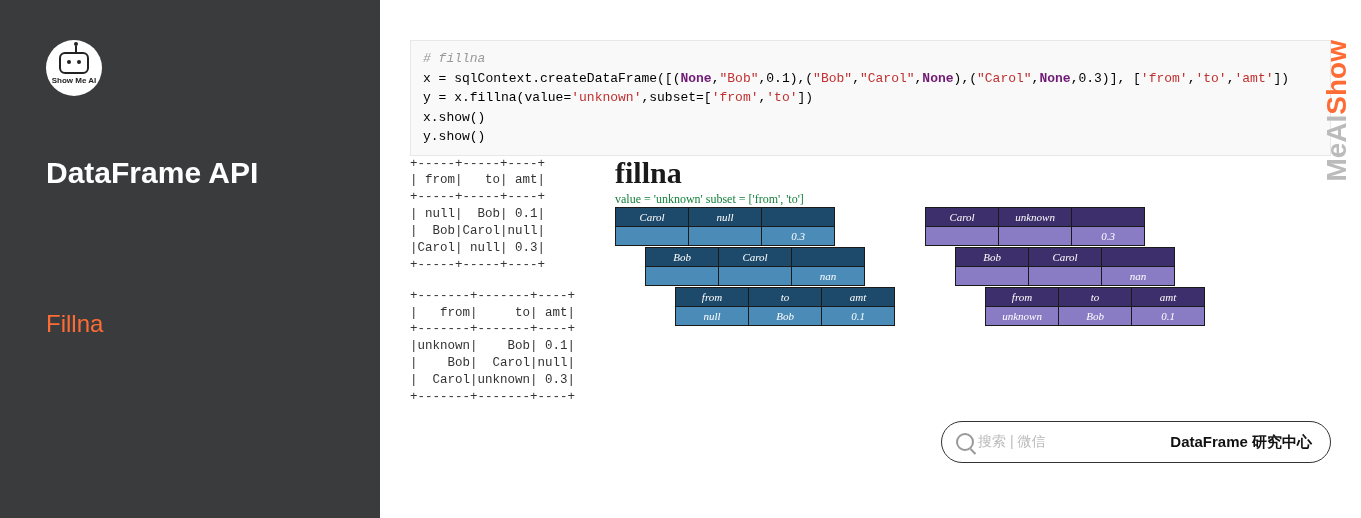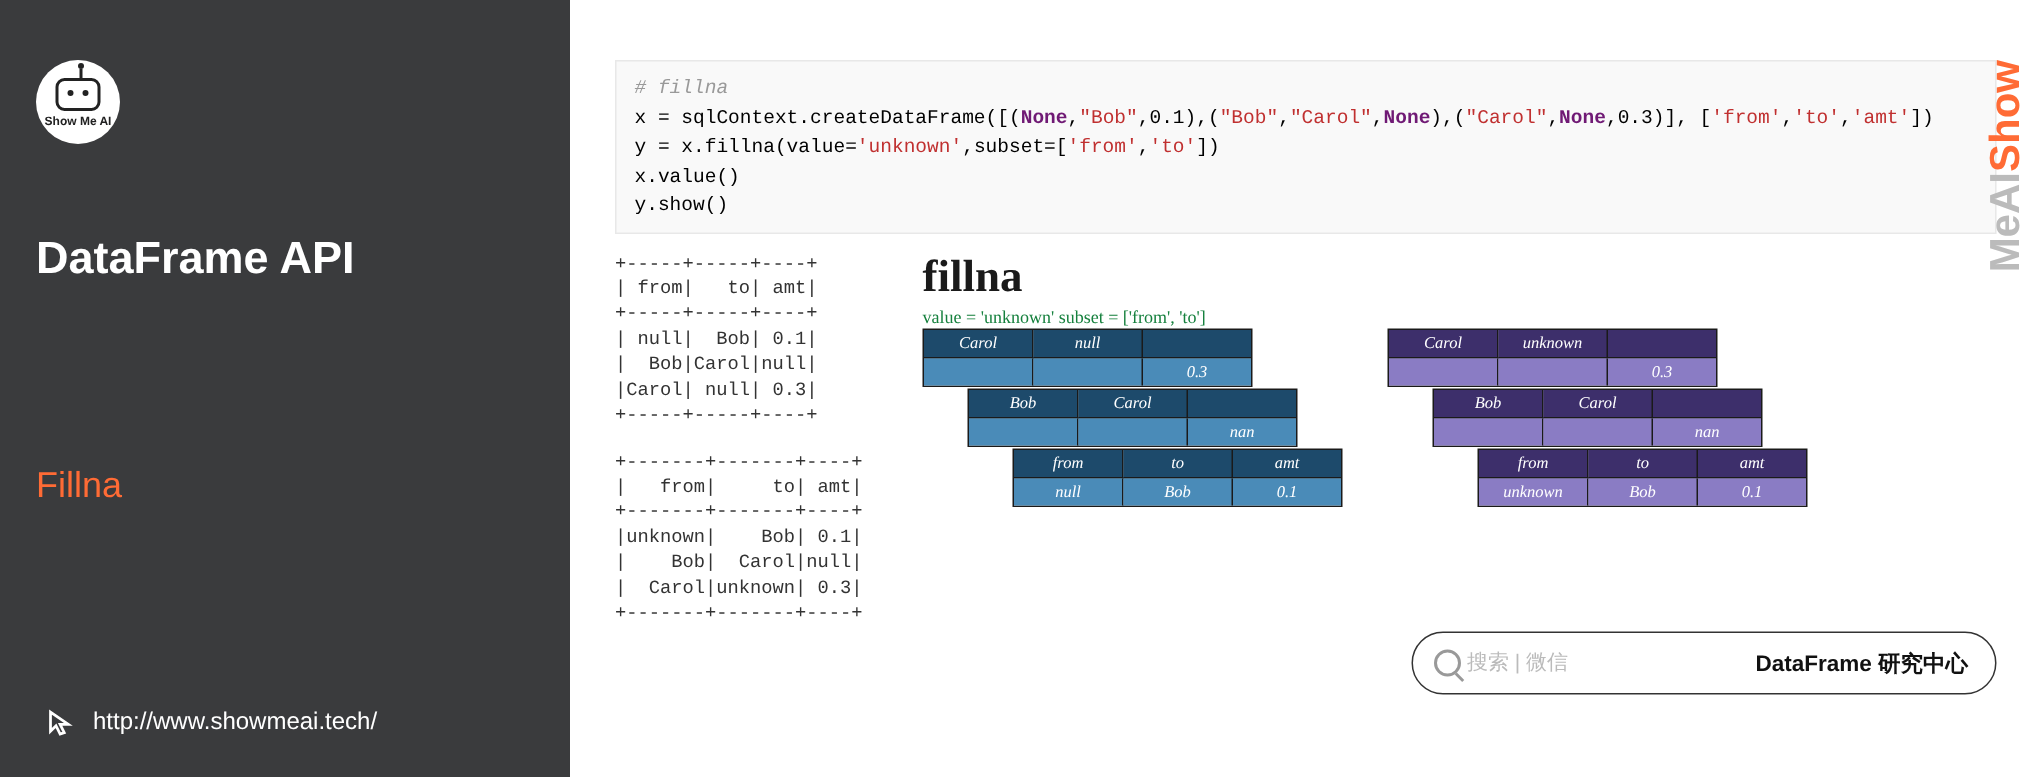--- a/index.html
+++ b/index.html
@@ -1,31 +1,31 @@
 <!DOCTYPE html>
 <html><head>
 <meta charset="utf-8">
 <style>
   * { box-sizing: border-box; margin: 0; padding: 0; }
   body { font-family: Arial, sans-serif; background: #fff; width:1361px; height:518px; overflow:hidden; }
   .slide { display:flex; width:1361px; height:518px; position:relative; }
-  .sidebar { width:380px; background:#3a3b3d; color:#fff; flex:0 0 380px; position:relative; padding:40px 30px 20px 24px; }
+  .sidebar { width:380px; background:#3a3b3d; color:#fff; flex:0 0 380px; position:relative; padding:40px 30px 20px 46px; }
   .logo { width:56px; height:56px; background:#fff; border-radius:50%; position:relative; margin-bottom:60px; display:flex; align-items:center; justify-content:center; flex-direction:column; }
   .logo-face { width:30px; height:22px; border:2px solid #222; border-radius:6px; position:relative; }
   .logo-eye { position:absolute; width:4px; height:4px; background:#222; border-radius:50%; top:6px; }
   .logo-eye.l { left:6px; } .logo-eye.r { right:6px; }
   .logo-ant { position:absolute; width:2px; height:8px; background:#222; top:-8px; left:14px; }
   .logo-ant::after { content:''; position:absolute; width:4px; height:4px; background:#222; border-radius:50%; top:-4px; left:-1px; }
   .logo-text { font-size:8px; color:#222; font-weight:bold; margin-top:2px; }
   .title { font-size:30px; font-weight:bold; color:#fff; margin-bottom:120px; }
   .subtitle { font-size:24px; color:#ff6b35; font-weight:500; }
   .url-row { position:absolute; bottom:25px; left:30px; display:flex; align-items:center; gap:10px; color:#fff; font-size:16px; }
   .cursor-icon { width:22px; height:22px; }
   .main { flex:1; background:#fff; position:relative; padding:40px 30px 20px 30px; }
-  .code-block { background:#f9f9f9; border:1px solid #e8e8e8; padding:8px 12px; font-family:'Courier New',monospace; font-size:13px; line-height:1.5; margin-bottom:12px; white-space:pre; overflow:hidden; }
+  .code-block { background:#f9f9f9; border:1px solid #e8e8e8; padding:8px 12px; font-family:'Courier New',monospace; font-size:13px; line-height:1.5; white-space:pre; overflow:hidden; }
   .c-comment { color:#999; font-style:italic; }
   .c-none { color:#701a75; font-weight:bold; }
   .c-str { color:#c03030; }
   .output-tables { display:flex; align-items:flex-start; gap:40px; }
   .ascii { font-family:'Courier New',monospace; font-size:12.5px; line-height:1.35; white-space:pre; color:#333; }
   .diagram { position:relative; flex:1; }
   .dg-title { font-family:'Comic Sans MS',cursive; font-size:30px; font-weight:bold; color:#1a1a1a; }
   .dg-sub { font-family:'Comic Sans MS',cursive; font-size:12px; color:#15803d; margin-top:2px; }
   .stacks { position:relative; height:160px;font-style:italic; }
   .stack { position:absolute; }
@@ -57,34 +57,28 @@
     <div class="logo">
       <div class="logo-face">
         <div class="logo-ant"></div>
         <div class="logo-eye l"></div>
           <div class="logo-eye r"></div>
       </div>
       <div class="logo-text">Show Me AI</div>
     </div>
     <div class="title">DataFrame API</div>
     <div class="subtitle">Fillna</div>
-    <div class="url-row">
-      <svg class="cursor-icon" viewBox="0 0 24 24" fill="none" stroke="#fff" stroke-width="2">
-          <path d="M4 4 L4 18 L8 14 L11 20 L14 19 L11 13 L17 13 Z"></path>
-        </svg>
-      <span>http://www.showmeai.tech/</span>
-    </div>
   </div>
 
   <div class="main">
 
     <div class="code-block"><span class="c-comment"># fillna</span>
 x = sqlContext.createDataFrame([(<span class="c-none">None</span>,<span class="c-str">"Bob"</span>,0.1),(<span class="c-str">"Bob"</span>,<span class="c-str">"Carol"</span>,<span class="c-none">None</span>),(<span class="c-str">"Carol"</span>,<span class="c-none">None</span>,0.3)], [<span class="c-str">'from'</span>,<span class="c-str">'to'</span>,<span class="c-str">'amt'</span>])
 y = x.fillna(value=<span class="c-str">'unknown'</span>,subset=[<span class="c-str">'from'</span>,<span class="c-str">'to'</span>])
-<span>x.value()</span>
+<span>x.show()</span>
 <span>y.show()</span></div>
 
     <div class="output-tables">
       <div>
         <div class="ascii">+-----+-----+----+
 | from|   to| amt|
 +-----+-----+----+
 | null|  Bob| 0.1|
 |  Bob|Carol|null|
 |Carol| null| 0.3|

